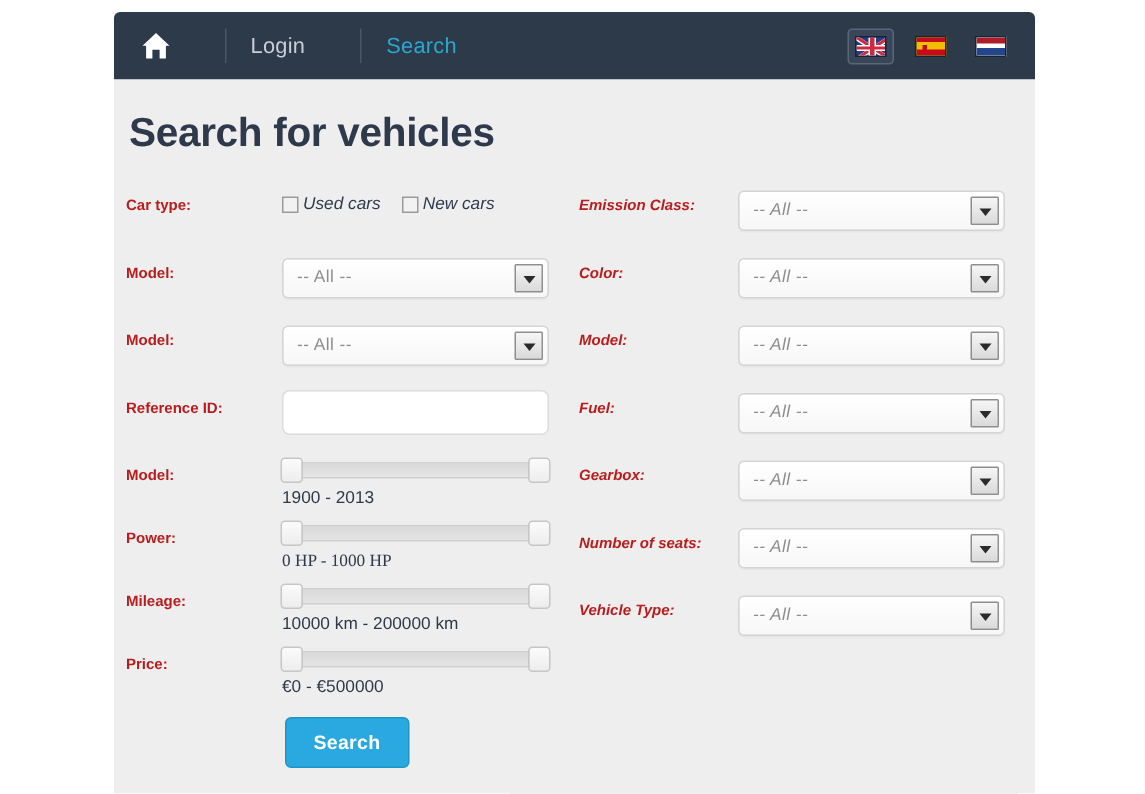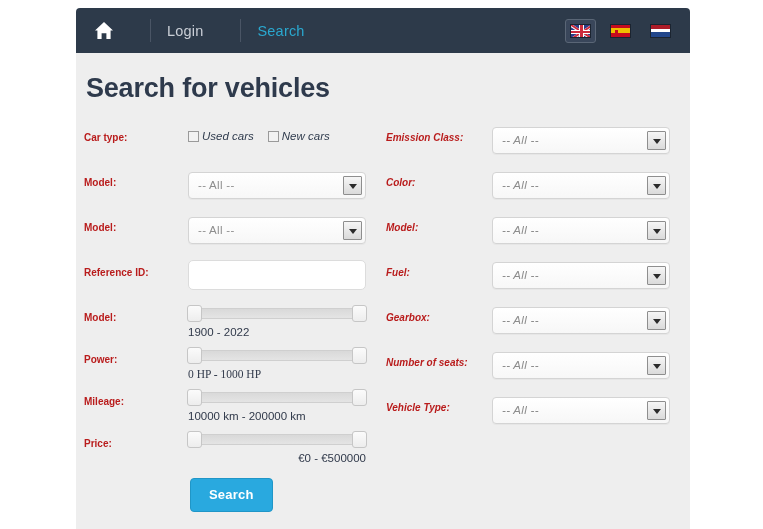--- a/index.html
+++ b/index.html
@@ -354,21 +354,21 @@
           </div>
         </div>
 
         <div class="row" style="height:42px;">
           <div class="lbl">Model:</div>
           <div class="fld-left slider-wrap" style="top:6px;">
             <div class="slider">
               <span class="handle h-min"></span>
               <span class="handle h-max"></span>
             </div>
-            <div class="slider-text">1900 - 2022</div>
+            <div class="slider-text">1900 - 2013</div>
           </div>
         </div>
 
         <div class="row" style="height:42px;">
           <div class="lbl">Power:</div>
           <div class="fld-left slider-wrap" style="top:6px;font-family:Liberation Serif, serif;">
             <div class="slider">
               <span class="handle h-min"></span>
               <span class="handle h-max"></span>
             </div>
@@ -382,21 +382,21 @@
             <div class="slider">
               <span class="handle h-min"></span>
               <span class="handle h-max"></span>
             </div>
             <div class="slider-text">10000 km - 200000 km</div>
           </div>
         </div>
 
         <div class="row" style="height:42px;">
           <div class="lbl">Price:</div>
-          <div class="fld-left slider-wrap" style="top:6px;text-align:right;">
+          <div class="fld-left slider-wrap" style="top:6px;">
             <div class="slider">
               <span class="handle h-min"></span>
               <span class="handle h-max"></span>
             </div>
             <div class="slider-text">€0 - €500000</div>
           </div>
         </div>
 
         <div class="row" style="height:40px;">
           <button class="btn-search" style="top:8px;">Search</button>

